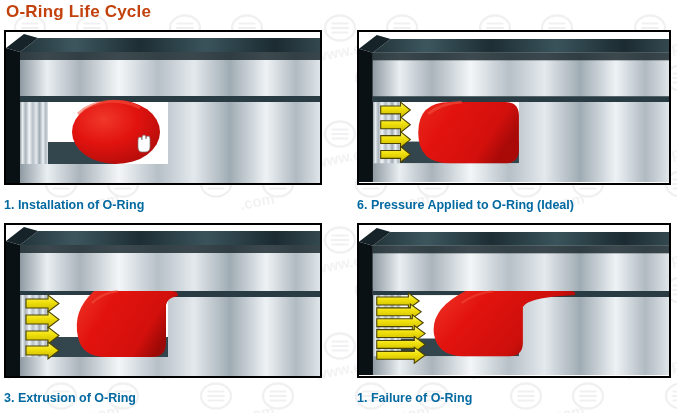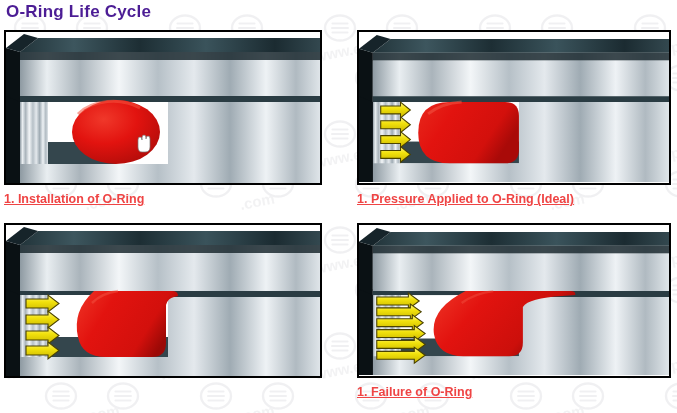--- a/index.html
+++ b/index.html
@@ -25,21 +25,21 @@
     opacity: 0.5;
   }
 
   
   #page-title {
     position: absolute;
     left: 6px;
     top: 2px;
     font-size: 17px;
     font-weight: bold;
-    color: #4c1d95;
+    color: #c2410c;
     letter-spacing: 0.2px;
     z-index: 8;
   }
 
   
   .figure {
     position: absolute;
     z-index: 6;
   }
   .fig-1 { left: 4px;   top: 30px; }
@@ -54,24 +54,23 @@
     background: #ffffff;
     position: relative;
     overflow: hidden;
     box-sizing: border-box;
   }
   .fig-2 .panel, .fig-4 .panel { width: 314px; }
 
   .caption {
     font-size: 12.5px;
     font-weight: bold;
-    color: #ef4444;
-    margin-top: 7px;
+    color: #0369a1;
+    margin-top: 13px;
     white-space: nowrap;
-    text-decoration: underline;
   }
 
   .scene { position: absolute; left: 0; top: 0; width: 100%; height: 100%; }
 </style>
 </head>
 <body>
 
 <svg id="watermark" viewBox="0 0 677 413" xmlns="http://www.w3.org/2000/svg">
   <defs>
     <g id="wm-logo">
@@ -227,21 +226,21 @@
         </g>
         <g>
           <path d="M 22 104 L 42 104 L 42 100 L 52 108 L 42 116 L 42 112 L 22 112 Z" fill="url(#arrowGrad)" stroke="#4a4200" stroke-width="1.1"></path>
         </g>
         <g>
           <path d="M 22 119 L 42 119 L 42 115 L 52 123 L 42 131 L 42 127 L 22 127 Z" fill="url(#arrowGrad)" stroke="#4a4200" stroke-width="1.1"></path>
         </g>
       </g>
     </svg>
   </div>
-  <div class="caption">1. Pressure Applied to O-Ring (Ideal)</div>
+  <div class="caption">6. Pressure Applied to O-Ring (Ideal)</div>
 </div>
 
 <div class="figure fig-3">
   <div class="panel">
     <svg class="scene" viewBox="0 0 314 151" xmlns="http://www.w3.org/2000/svg">
       <defs>
         <linearGradient id="metalFace3" x1="0" y1="0" x2="1" y2="0">
           <stop offset="0%" stop-color="#8e9aa2"></stop>
           <stop offset="9%" stop-color="#e9eef1"></stop>
           <stop offset="20%" stop-color="#aab4bb"></stop>
@@ -302,20 +301,21 @@
         </g>
         <g>
           <path d="M 20 106 L 42 106 L 42 102 L 53 110.5 L 42 119 L 42 115 L 20 115 Z" fill="url(#arrowGrad3)" stroke="#4a4200" stroke-width="1.1"></path>
         </g>
         <g>
           <path d="M 20 121 L 42 121 L 42 117 L 53 125.5 L 42 134 L 42 130 L 20 130 Z" fill="url(#arrowGrad3)" stroke="#4a4200" stroke-width="1.1"></path>
         </g>
       </g>
     </svg>
   </div>
+  <div class="caption">3. Extrusion of O-Ring</div>
 </div>
 
 <div class="figure fig-4">
   <div class="panel">
     <svg class="scene" viewBox="0 0 314 151" xmlns="http://www.w3.org/2000/svg">
       <defs>
         <linearGradient id="metalFace4" x1="0" y1="0" x2="1" y2="0">
           <stop offset="0%" stop-color="#8e9aa2"></stop>
           <stop offset="9%" stop-color="#e9eef1"></stop>
           <stop offset="20%" stop-color="#aab4bb"></stop>

